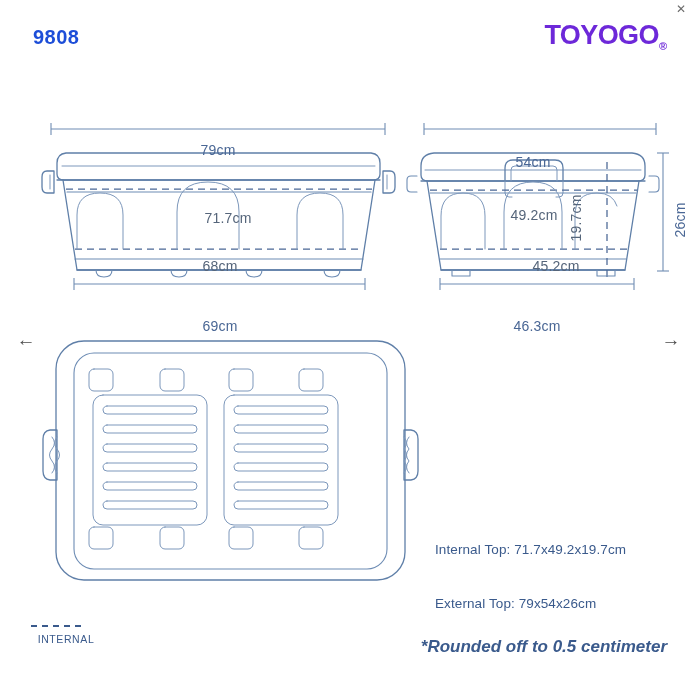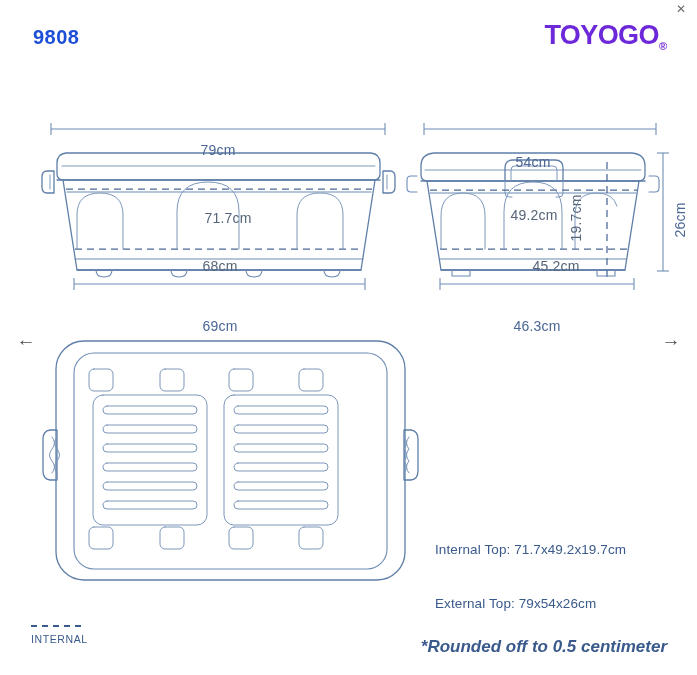--- a/index.html
+++ b/index.html
@@ -117,20 +117,21 @@
     font-weight: bold;
     color: #3a5a8c;
     white-space: nowrap;
   }
 
   
   .legend {
     position: absolute;
     left: 31px; top: 625px;
     width: 70px;
+    text-align: center;
   }
   .legend-swatch {
     width: 50px; height: 0;
     border-top: 2px dashed #3a5a8c;
     margin-bottom: 6px;
   }
   .legend-label {
     font-size: 10.5px;
     letter-spacing: 0.6px;
     color: #3a5a8c;

